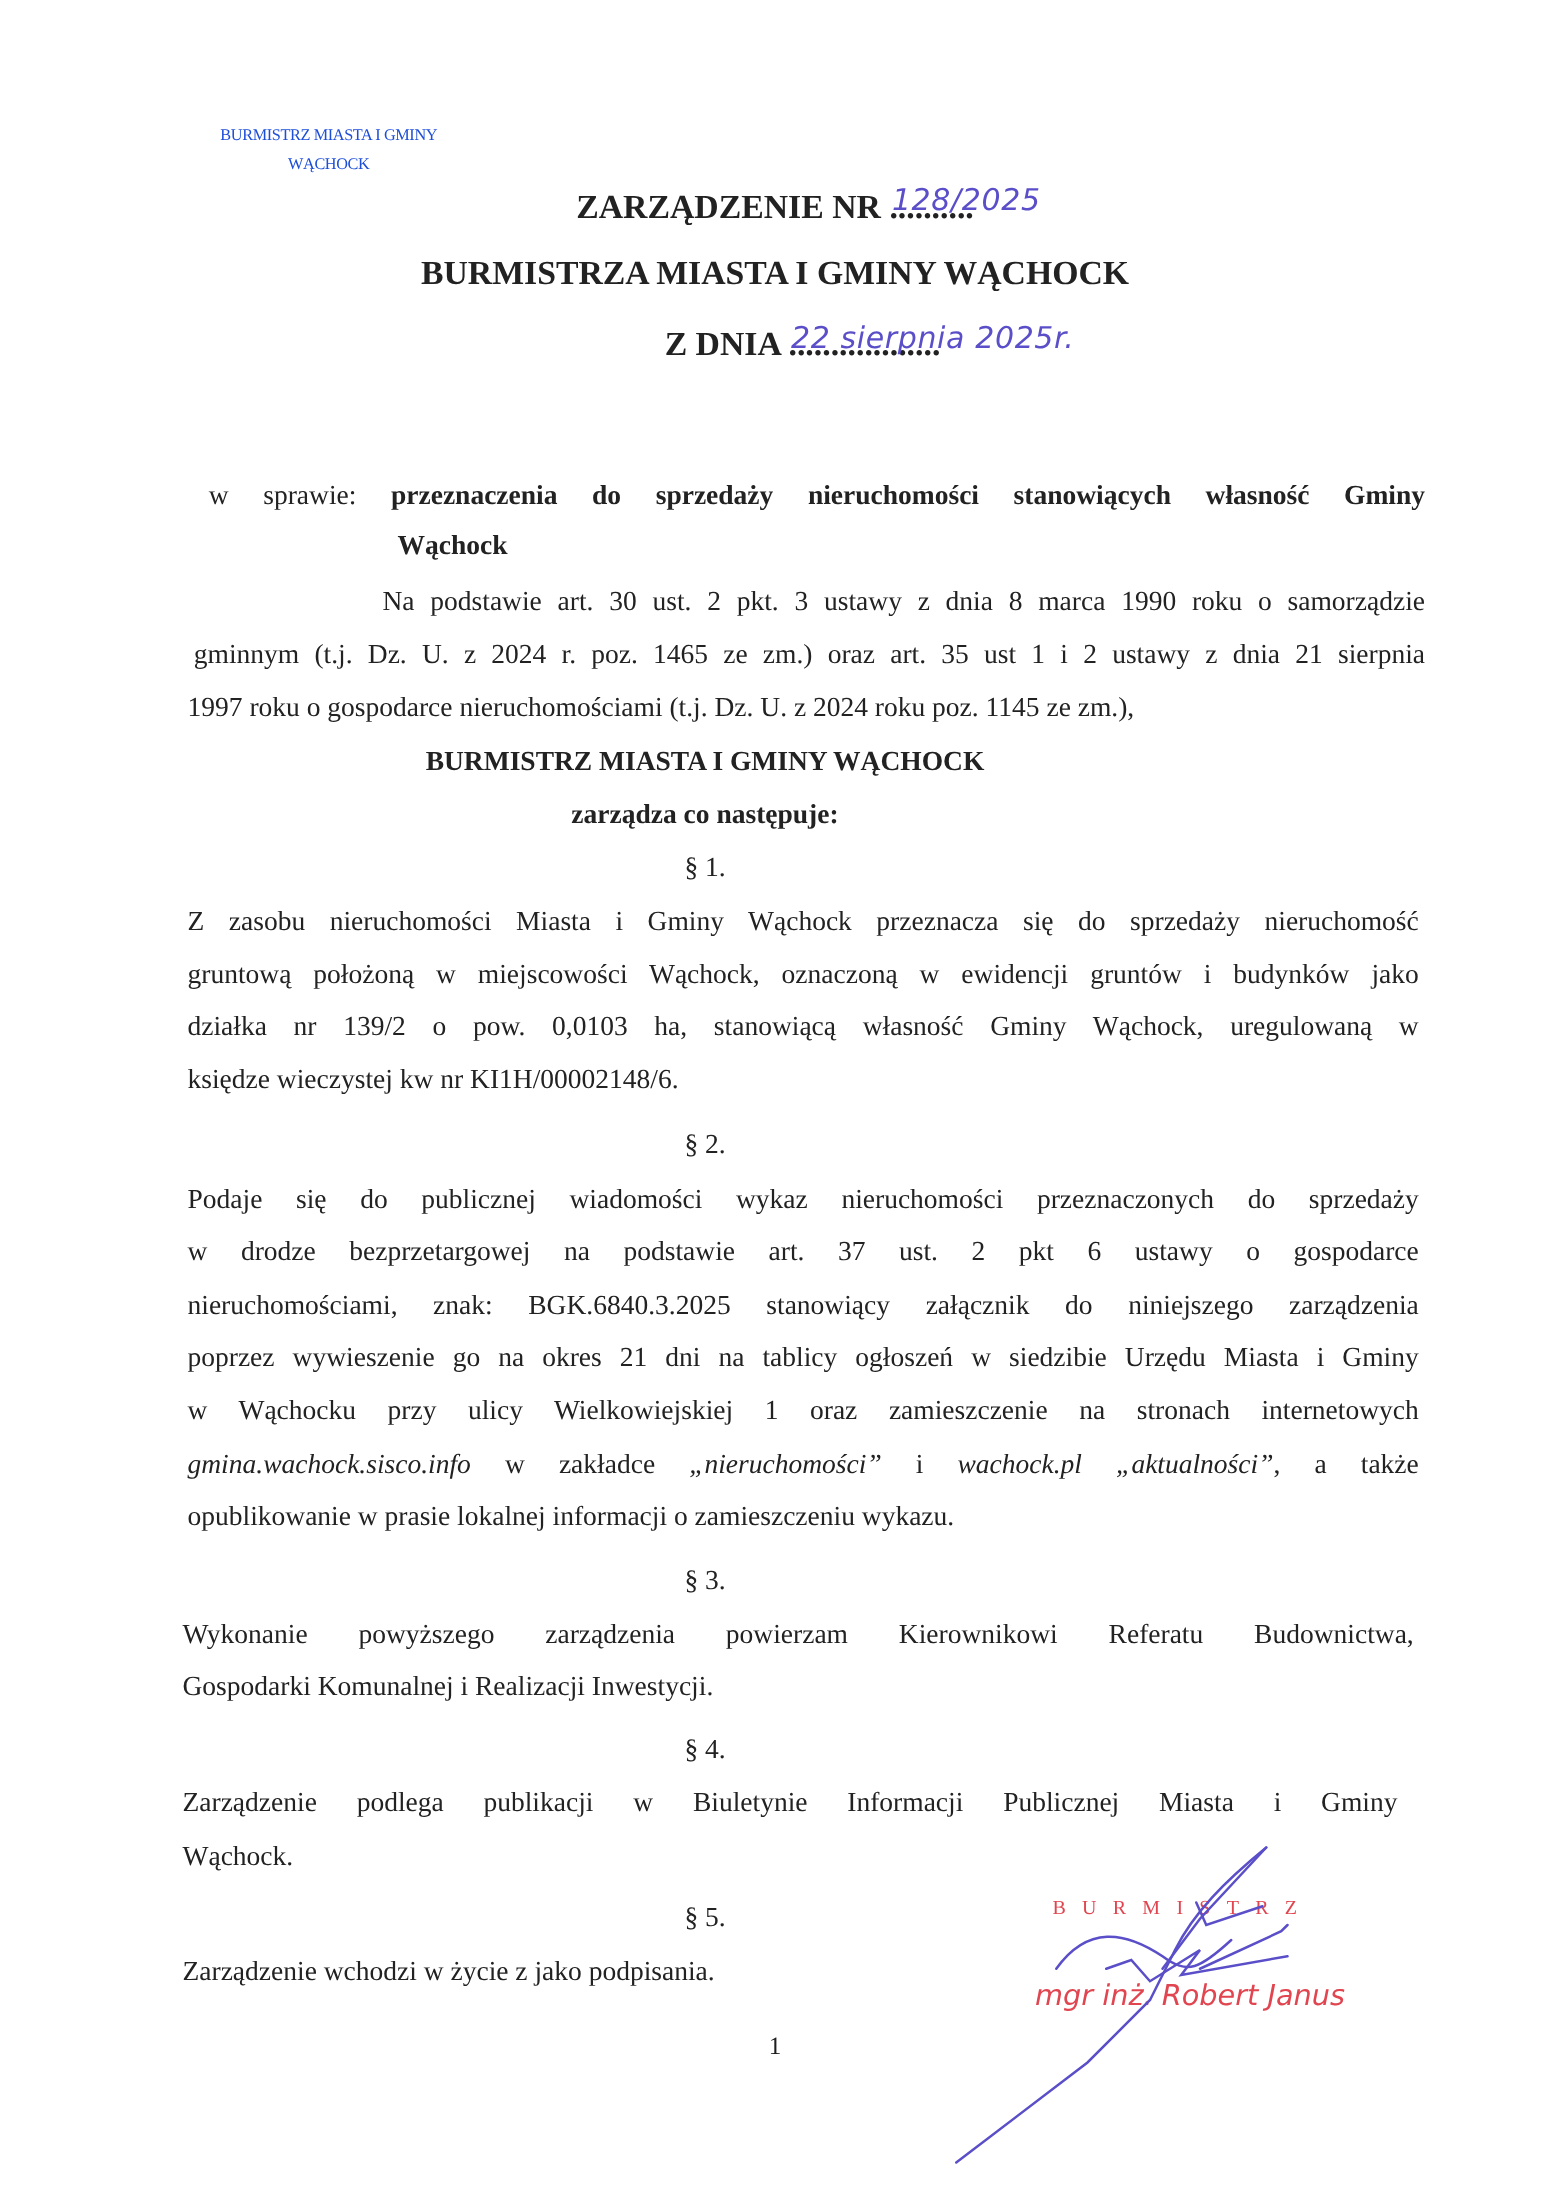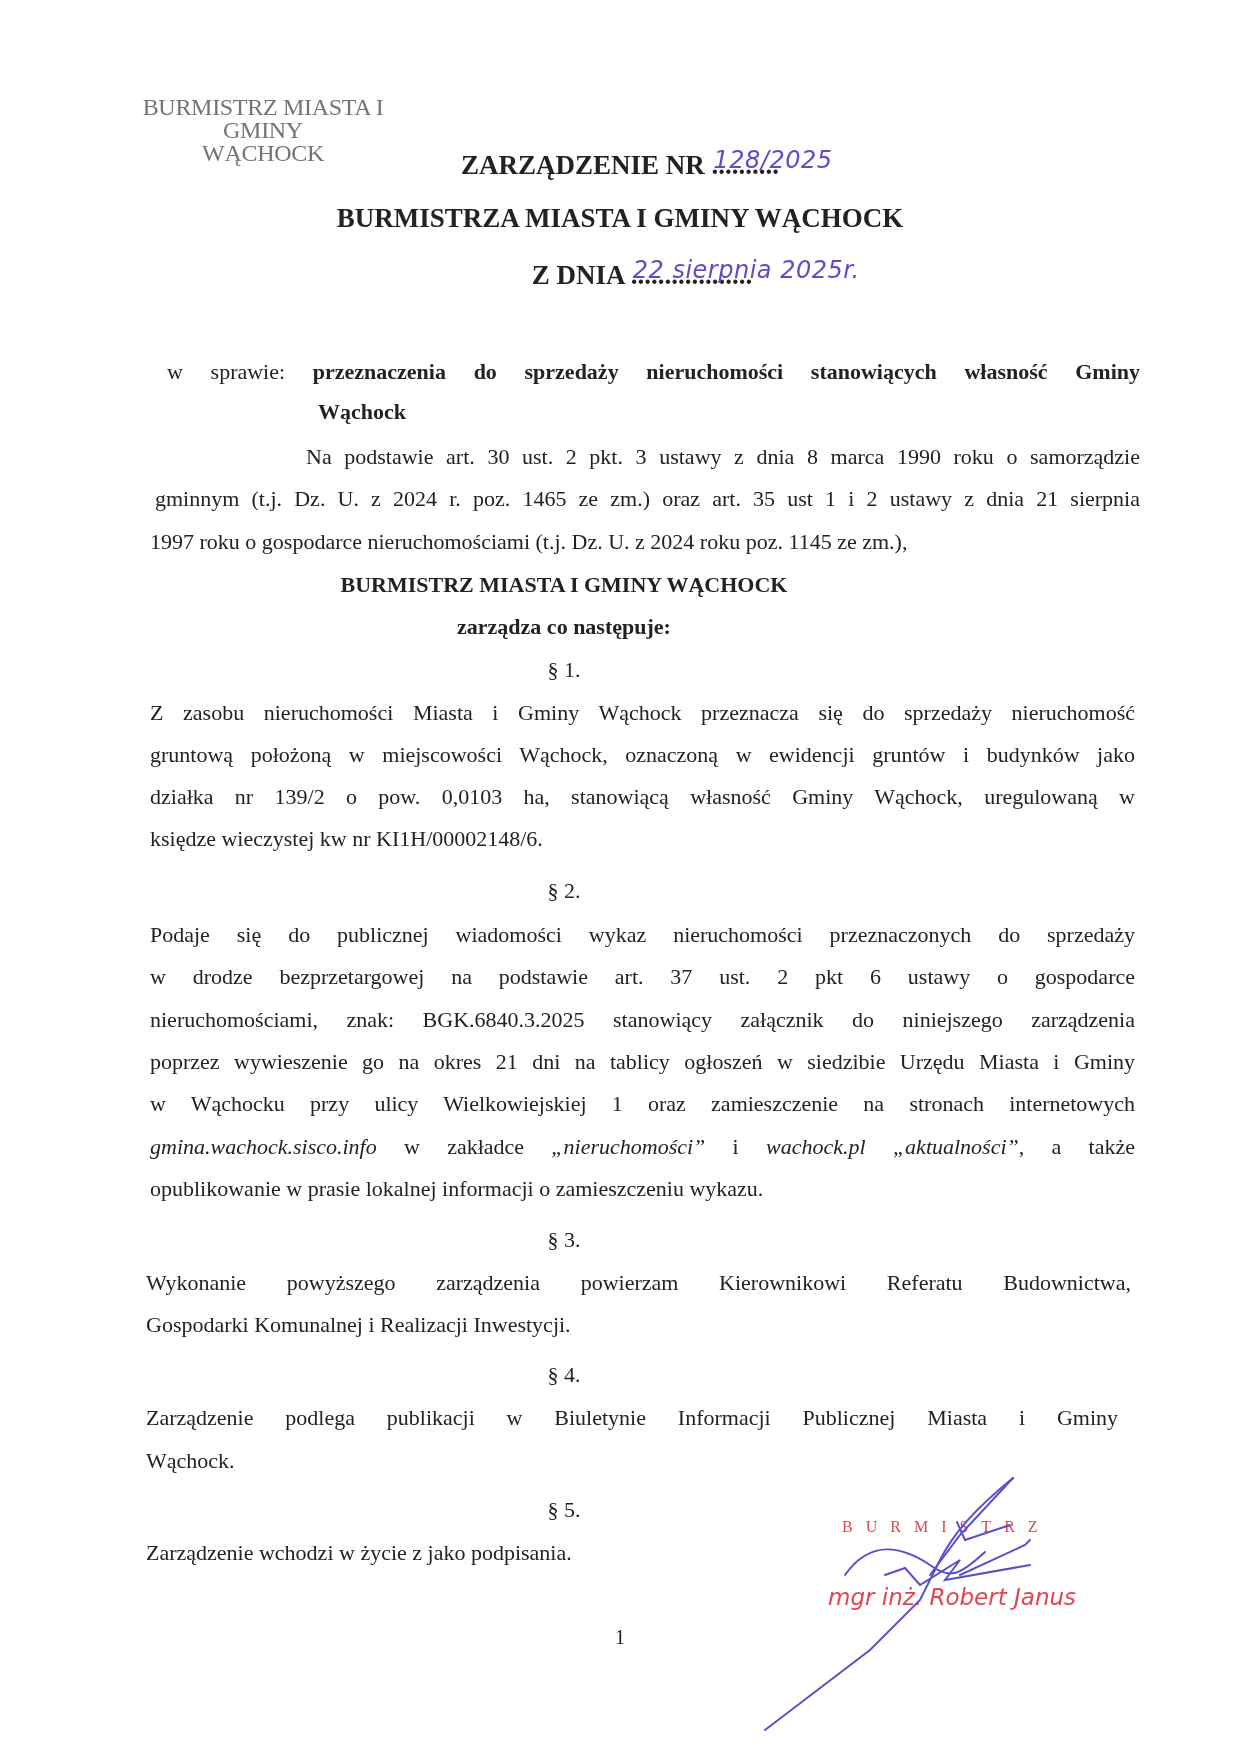--- a/index.html
+++ b/index.html
@@ -1,26 +1,26 @@
 <!DOCTYPE html>
 <html><head>
 <meta charset="utf-8">
 <style>
   html, body { margin: 0; padding: 0; background: #ffffff; }
   body { width: 1240px; height: 1753px; position: relative; overflow: hidden;
          font-family: "Liberation Serif", "DejaVu Serif", serif; color: #1e1e1e; }
   .abs { position: absolute; }
   .stamp-top { left: 118px; top: 96px; width: 290px; text-align: center;
-               color: #737373; font-size: 24px; line-height: 23px; letter-spacing: -0.3px; }
+               color: #1d4ed8; font-size: 13px; line-height: 23px; letter-spacing: -0.3px; }
   .title { left: 0; width: 1240px; text-align: center; font-weight: bold; font-size: 27px; color: #222; }
   .hand { font-family: "DejaVu Sans", sans-serif; font-style: italic; font-weight: normal;
           color: #5a4fc8; font-size: 24px; letter-spacing: 0.5px; }
   .dots { display: inline-block; position: relative; }
   .dots .hand { position: absolute; left: 2px; top: -4px; white-space: nowrap; }
-  .body-text { font-size: 22px; line-height: 42.5px; text-align: justify; color: #222; }
+  .body-text { font-size: 22px; line-height: 42.5px; text-align: justify; color: #222; margin-top: 24px; }
   .center { left: 0; width: 1128px; text-align: center; }
   .b { font-weight: bold; }
   .i { font-style: italic; }
   .stamp-sig { color: #e04550; }
   .sig-title { left: 842px; top: 1518px; font-size: 16px; letter-spacing: 13px; }
   .sig-name { left: 828px; top: 1584px; font-size: 23px; font-style: italic; font-family: "DejaVu Sans", sans-serif; }
   .pagenum { left: 0; width: 1240px; top: 1626px; text-align: center; font-size: 20px; }
   svg.signature { position: absolute; left: 0; top: 0; pointer-events: none; }
 </style>
 </head>

